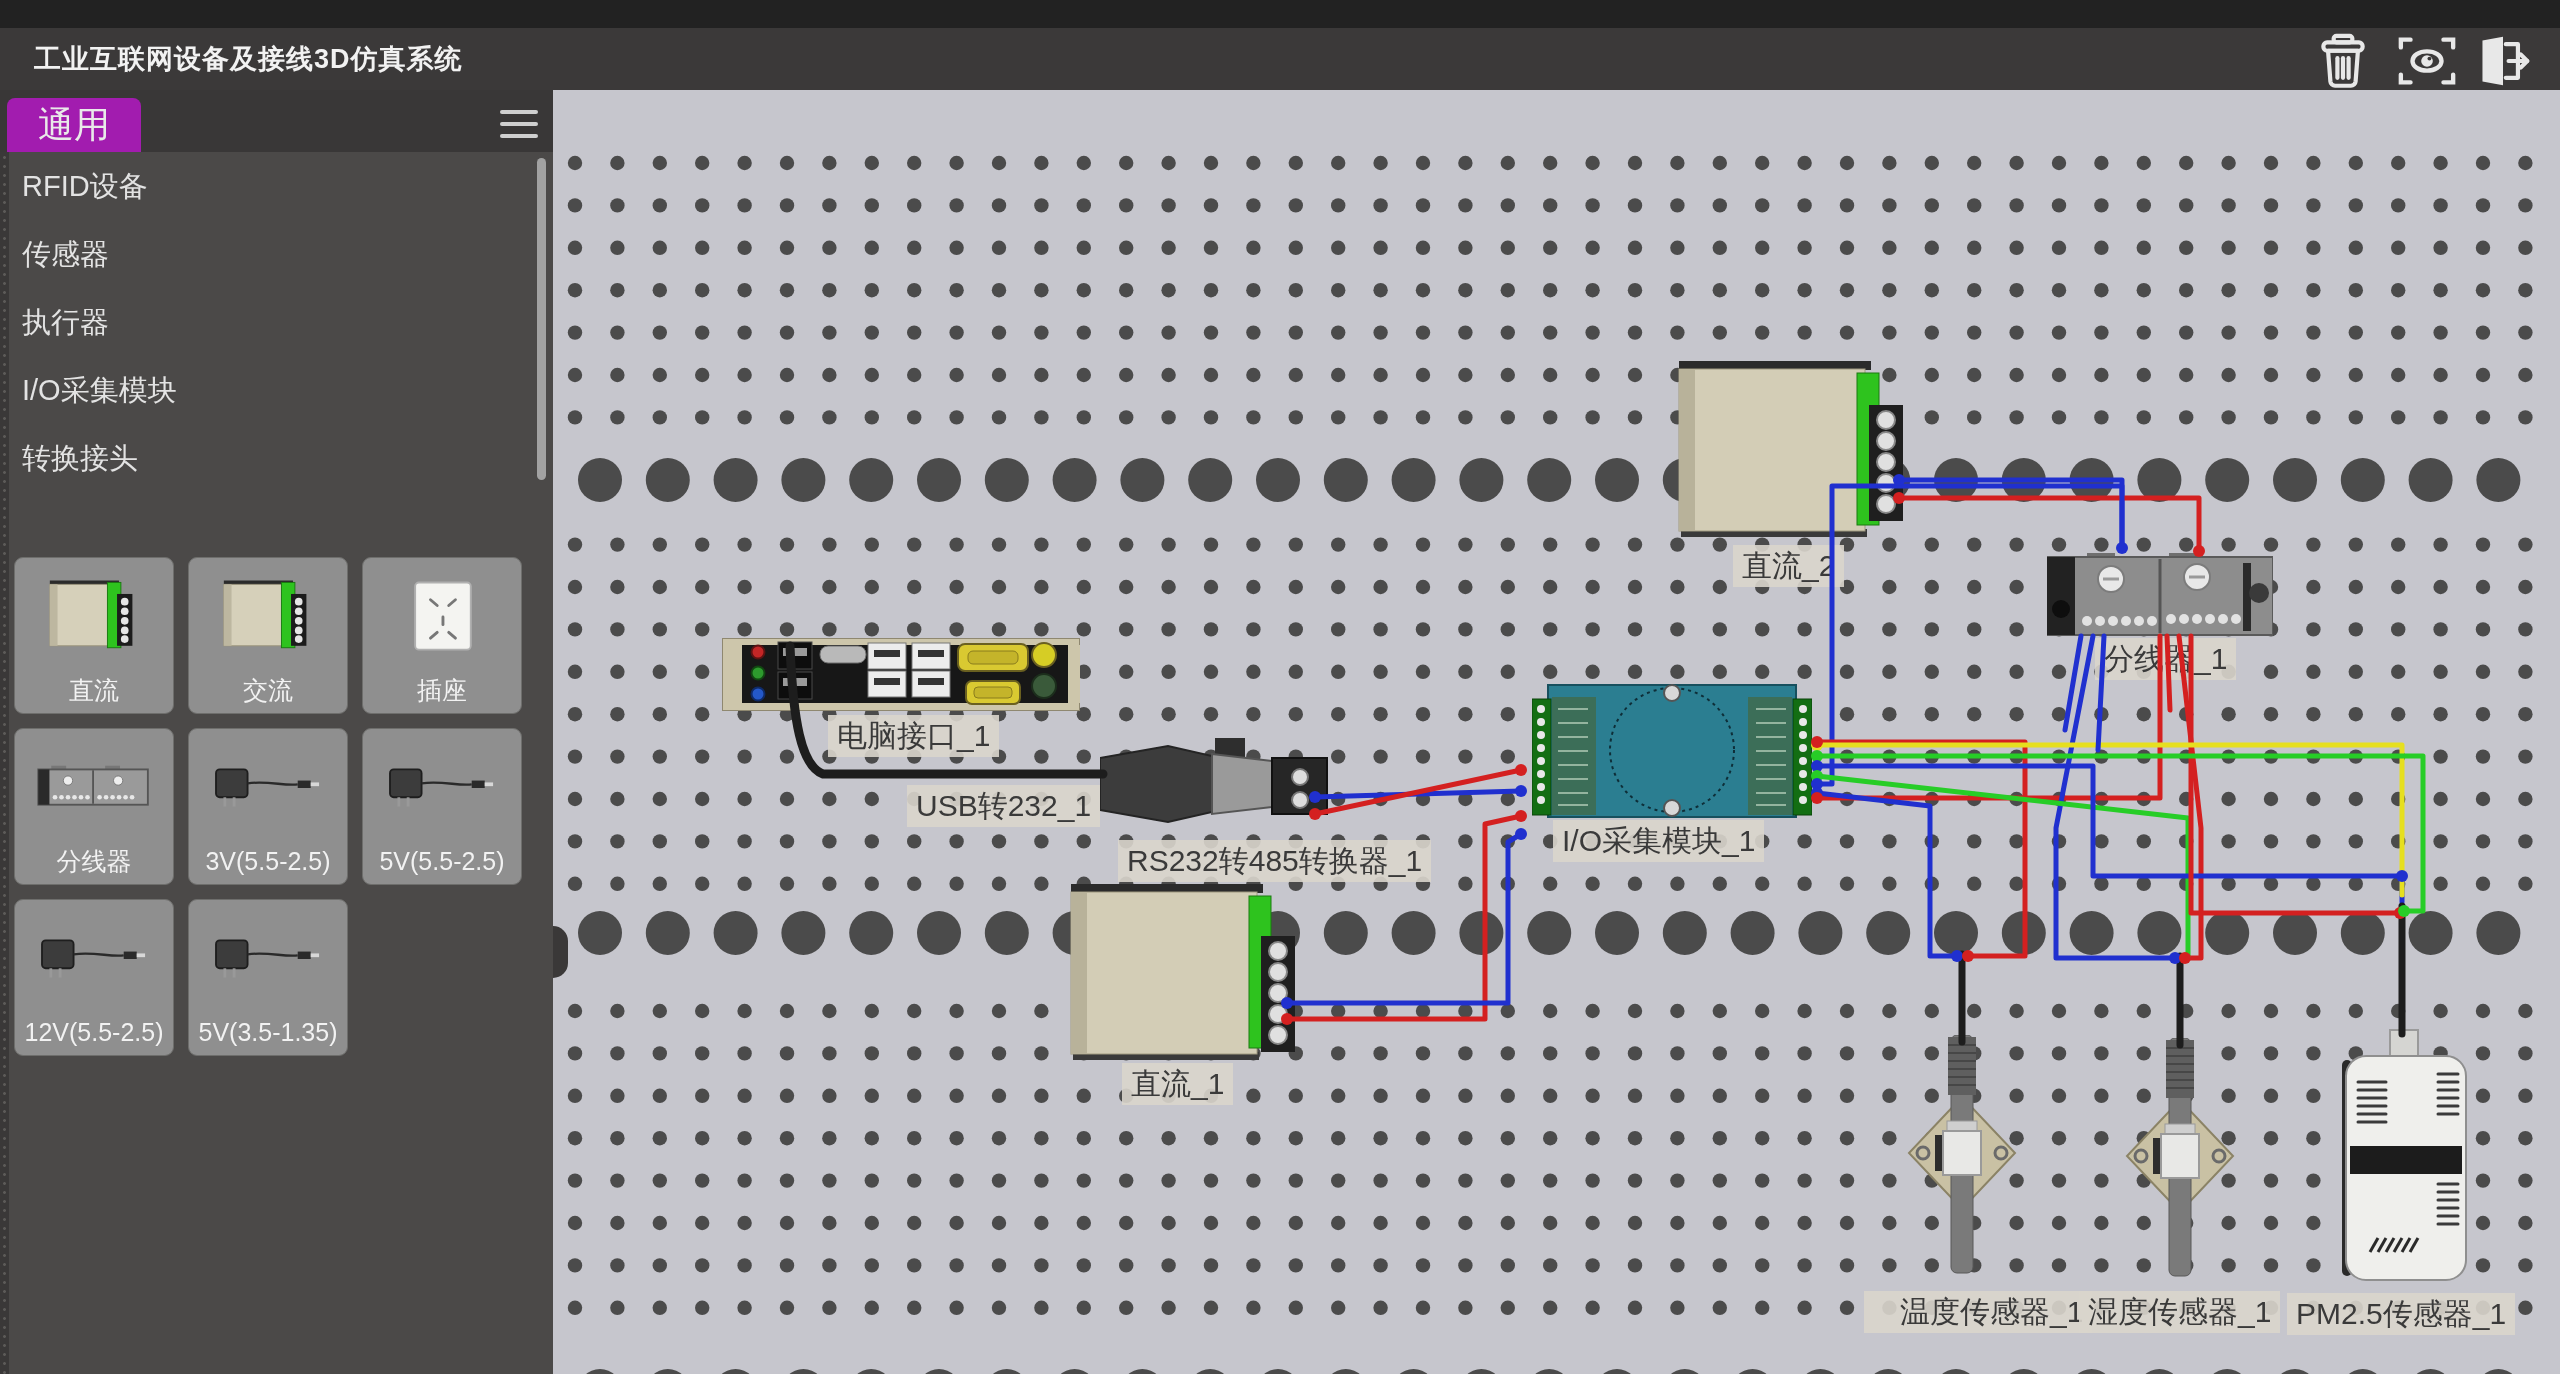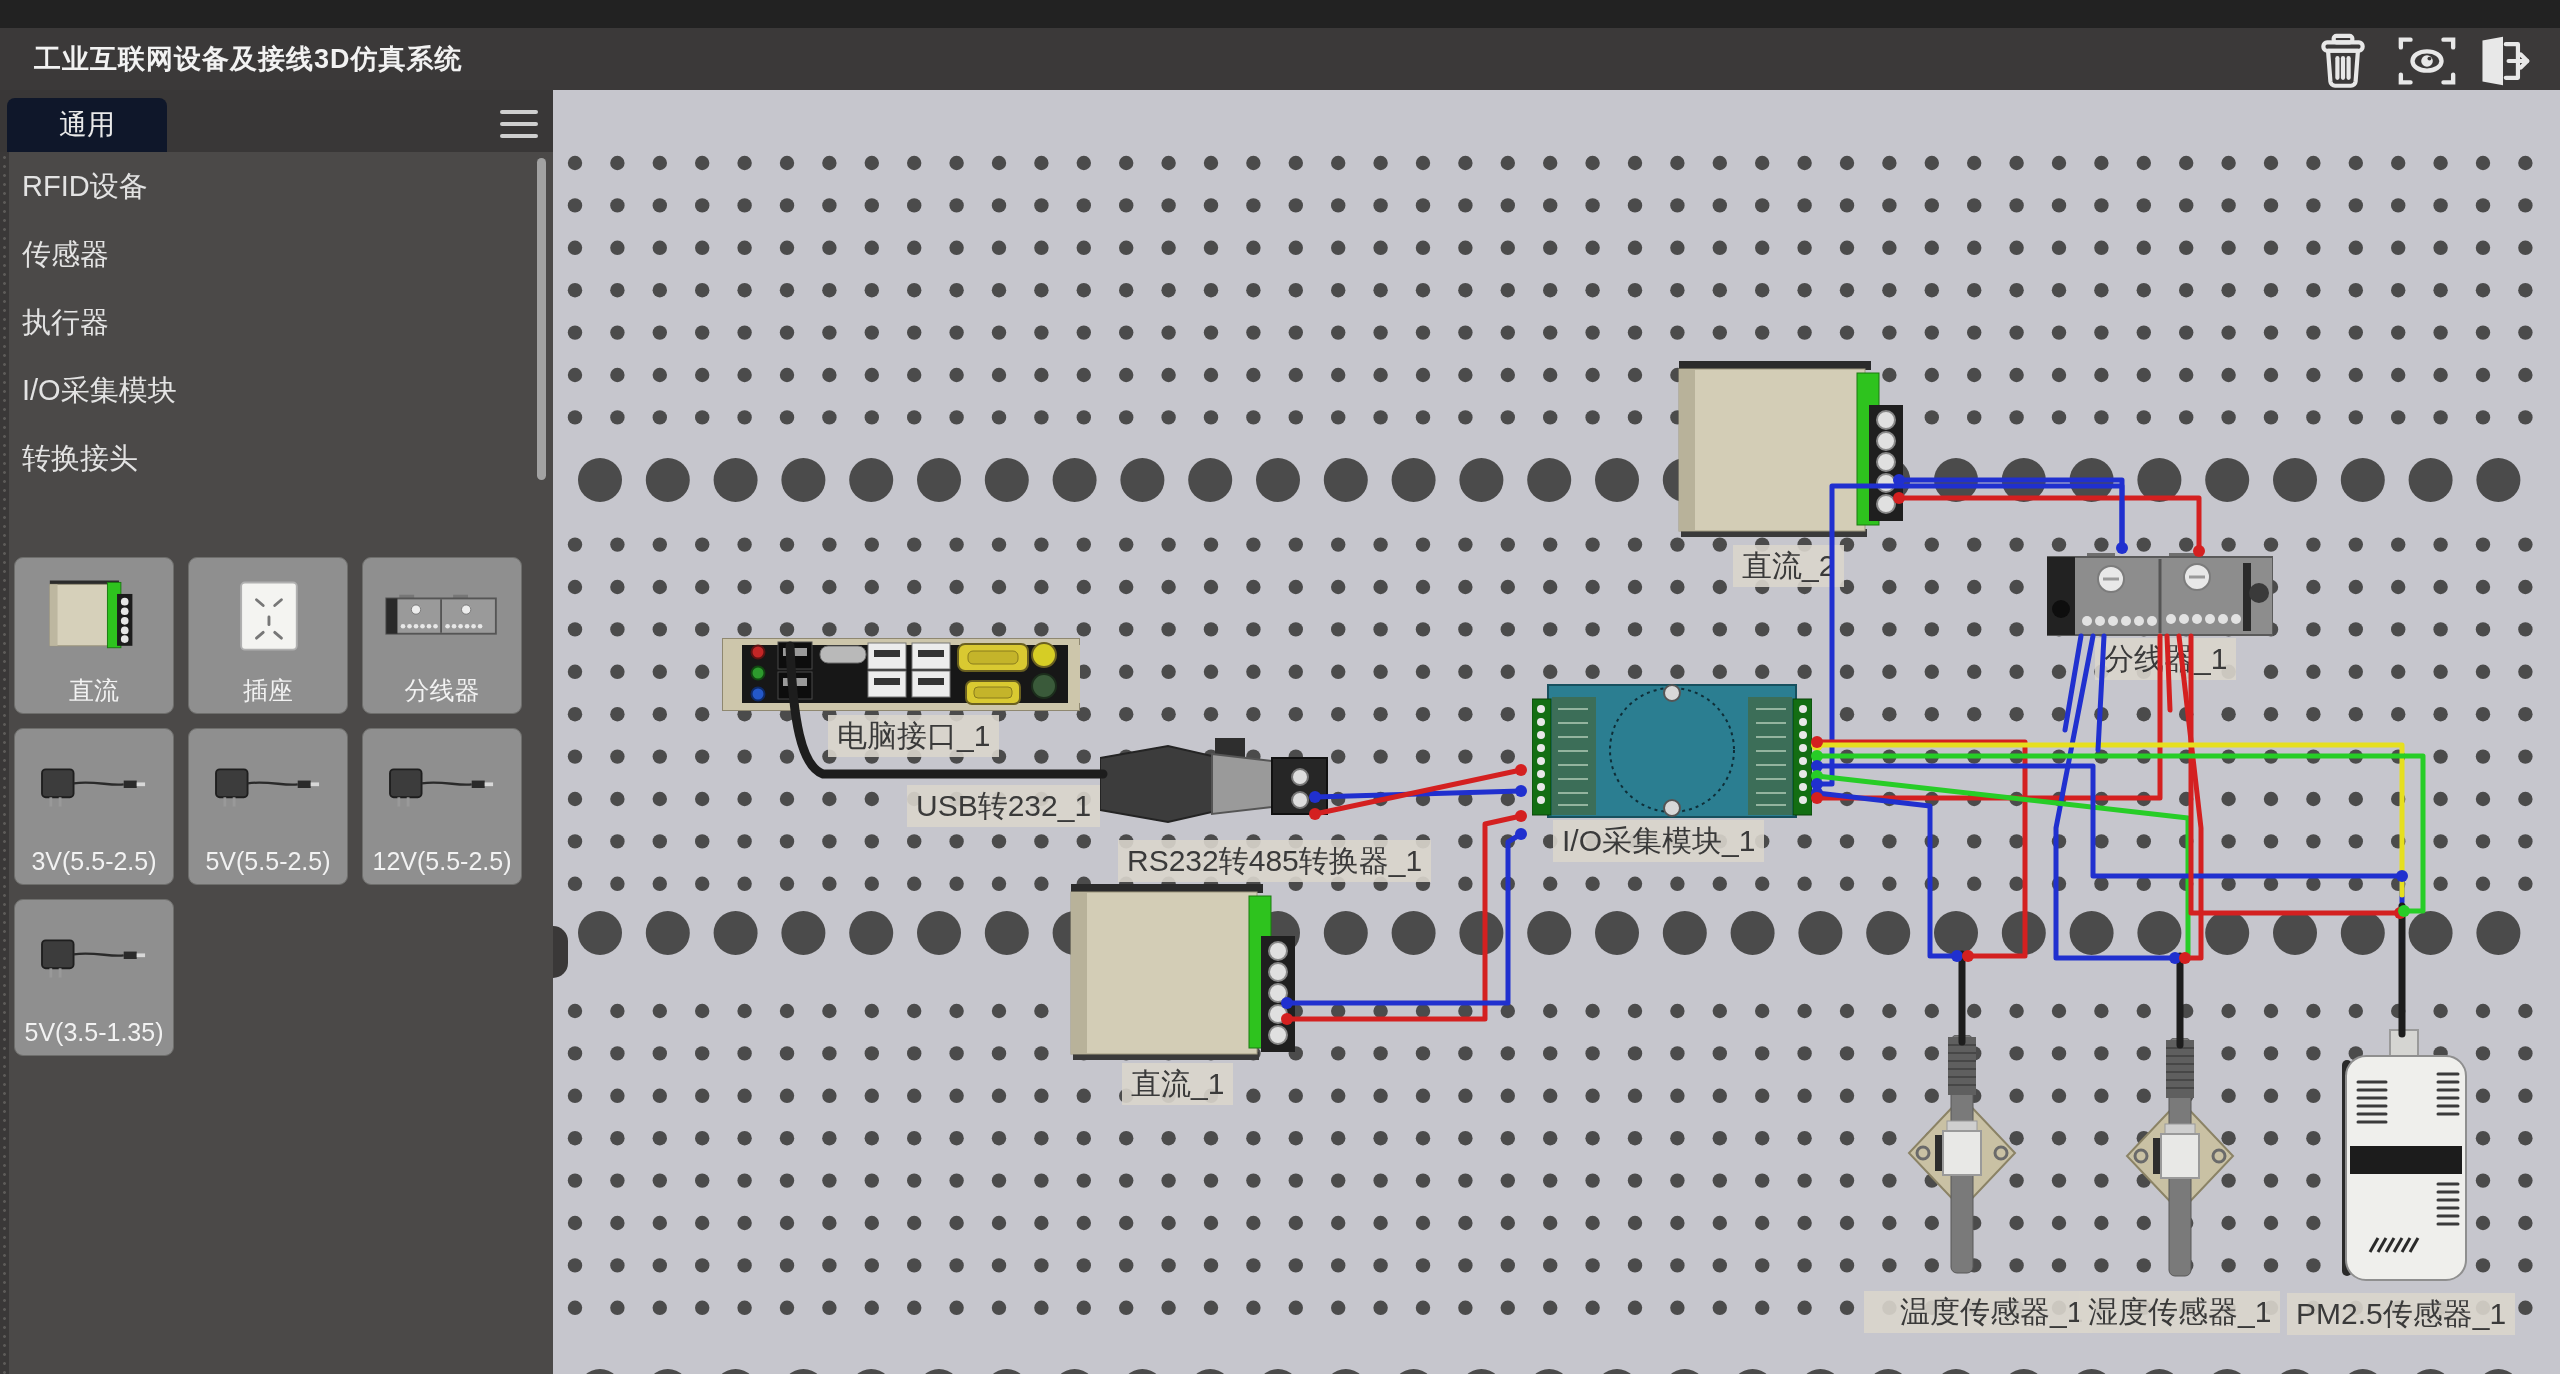--- a/index.html
+++ b/index.html
@@ -11,22 +11,22 @@
   #title{position:absolute;left:34px;top:0;height:62px;line-height:62px;color:#f2f2f2;
          font-size:27px;font-weight:bold;letter-spacing:1px;}
   .tool-icon{position:absolute;top:5px;width:62px;height:56px;cursor:pointer;}
   #icon-trash{left:2312px;} #icon-view{left:2396px;} #icon-exit{left:2472px;}
 
   
   #sidebar{position:absolute;left:0;top:62px;width:553px;height:1312px;background:#4b4948;z-index:6;}
   #sidebar-edge{position:absolute;left:0;top:0;width:9px;height:1312px;background:#3a3838;
     background-image:radial-gradient(circle,#5c5a58 1.2px,transparent 1.6px);background-size:9px 9px;}
   #tabstrip{position:absolute;left:0;top:0;width:553px;height:62px;background:#393737;}
-  #tab-general{position:absolute;left:7px;top:8px;width:160px;height:54px;background:#0f172a;
-    border-radius:8px 8px 0 0;color:#e9e9e9;font-size:28px;display:flex;align-items:center;
+  #tab-general{position:absolute;left:7px;top:8px;width:134px;height:54px;background:#a21caf;
+    border-radius:8px 8px 0 0;color:#e9e9e9;font-size:36px;display:flex;align-items:center;
     justify-content:center;cursor:pointer;}
   #hamburger{position:absolute;left:500px;top:20px;width:38px;height:32px;cursor:pointer;}
   #hamburger div{height:4px;background:#cfcfcf;border-radius:2px;margin-bottom:8px;}
   #menu{position:absolute;left:0;top:62px;width:530px;}
   .menu-item{height:68px;line-height:68px;padding-left:22px;color:#e3e3e3;font-size:29px;cursor:pointer;}
   #scrollthumb{position:absolute;left:537px;top:68px;width:9px;height:322px;background:#a2a2a2;
     border-radius:5px;cursor:pointer;}
 
   
   #cards{position:absolute;left:14px;top:467px;display:grid;
@@ -117,20 +117,39 @@
               <g fill="#e6e6e6">
                 <circle cx="82" cy="24" r="4"></circle>
                 <circle cx="82" cy="34" r="4"></circle>
                 <circle cx="82" cy="44" r="4"></circle>
                 <circle cx="82" cy="54" r="4"></circle>
                 <circle cx="82" cy="63" r="4"></circle>
               </g>
             </svg>
           </div>
           <div class="card-label">直流</div>
+        </div>
+        <div class="card">
+          <div class="thumb">
+            <svg width="96" height="80" viewBox="0 0 100 80">
+              <rect x="4" y="2" width="72" height="5" fill="#2b2b2b"></rect>
+              <rect x="4" y="6" width="66" height="64" fill="#d6d0ba" stroke="#9a947c"></rect>
+              <rect x="4" y="6" width="8" height="64" fill="#bdb7a0"></rect>
+              <rect x="64" y="4" width="14" height="68" fill="#2ec31e" stroke="#1a7a10"></rect>
+              <rect x="74" y="16" width="16" height="54" fill="#1c1c1c"></rect>
+              <g fill="#e6e6e6">
+                <circle cx="82" cy="24" r="4"></circle>
+                <circle cx="82" cy="34" r="4"></circle>
+                <circle cx="82" cy="44" r="4"></circle>
+                <circle cx="82" cy="54" r="4"></circle>
+                <circle cx="82" cy="63" r="4"></circle>
+              </g>
+            </svg>
+          </div>
+          <div class="card-label">交流</div>
         </div>
         <div class="card">
           <div class="thumb">
             <svg width="96" height="80" viewBox="0 0 100 80">
               <rect x="22" y="4" width="58" height="70" rx="4" fill="#f4f4f1" stroke="#b0b0b0" stroke-width="2"></rect>
               <g stroke="#777" stroke-width="3" stroke-linecap="round">
                 <line x1="38" y1="22" x2="45" y2="28"></line>
                 <line x1="64" y1="22" x2="57" y2="28"></line>
                 <line x1="51" y1="40" x2="51" y2="48"></line>
                 <line x1="38" y1="62" x2="45" y2="56"></line>

